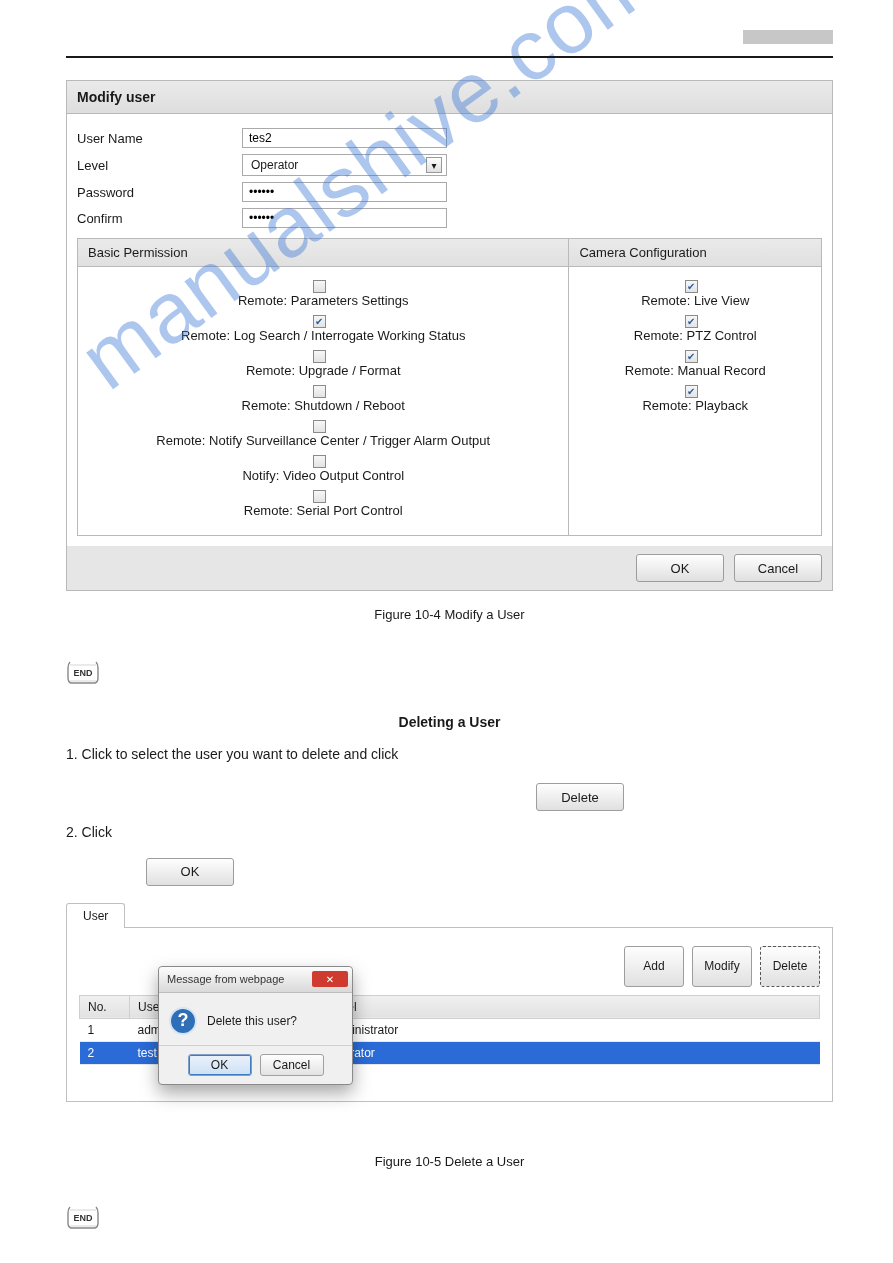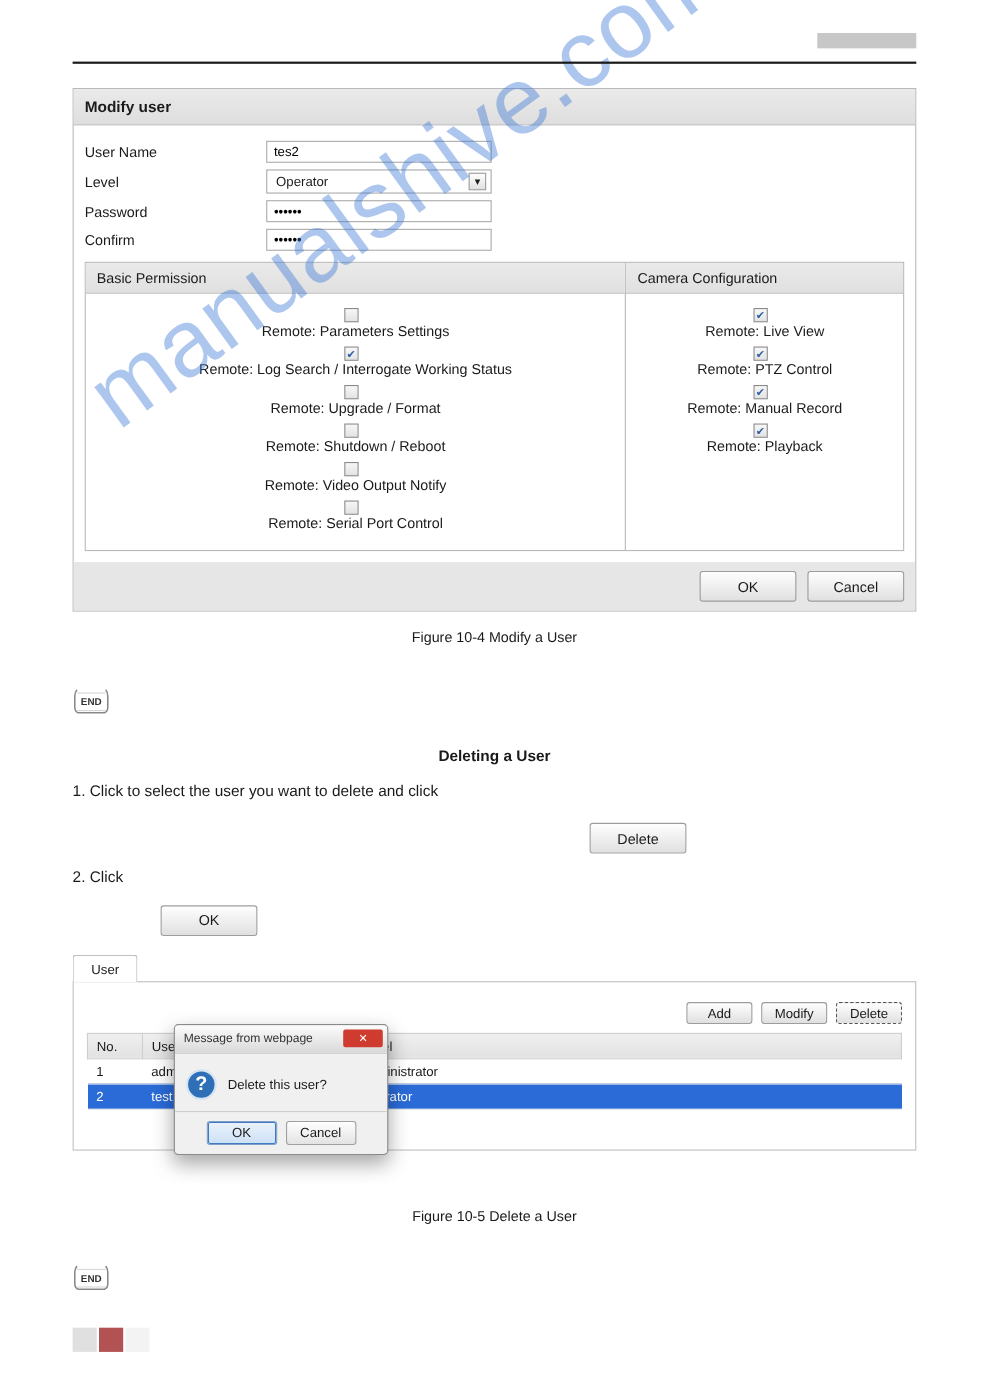--- a/index.html
+++ b/index.html
@@ -31,21 +31,21 @@
   .endico svg { display:block; }
   .p-text { font-size:14px; line-height:1.55; margin-top:26px; }
   
   .delete-btn-floating { margin:18px 0 4px 470px; width:84px; }
   .ok-btn-floating { margin:14px 0 16px 80px; width:84px; }
   
   .userfig { position:relative; margin-top:16px; }
   .user-tab { display:inline-block; background:#fff; border:1px solid #c0c0c0; border-bottom:none; border-radius:3px 3px 0 0; padding:5px 16px; font-size:12px; position:relative; top:1px; z-index:2; }
   .user-panel { border:1px solid #c0c0c0; padding:18px 12px 36px 12px; }
   .user-toolbar { display:flex; justify-content:flex-end; gap:8px; margin-bottom:8px; }
-  .user-toolbar .tbtn { min-width:60px; height:20px; font-size:12px; border:1px solid #9d9d9d; background:linear-gradient(#fefefe,#e0e0e0); border-radius:3px; display:flex; align-items:center; justify-content:center; cursor:pointer; }
+  .user-toolbar .tbtn { min-width:60px; height:41px; font-size:12px; border:1px solid #9d9d9d; background:linear-gradient(#fefefe,#e0e0e0); border-radius:3px; display:flex; align-items:center; justify-content:center; cursor:pointer; }
   .user-toolbar .tbtn.dashed { border:1px dashed #555; }
   .user-table { width:100%; font-size:12px; border-collapse:collapse; }
   .user-table thead th { text-align:left; background:linear-gradient(#f0f0f0,#e2e2e2); border:1px solid #cfcfcf; padding:4px 8px; font-weight:normal; }
   .user-table tbody td { padding:4px 8px; border-bottom:1px solid #e8e8e8; }
   .user-table tbody tr.selected td { background:#2a6bd8; color:#fff; }
   .user-table tbody tr.selected td:first-child { color:#fff; }
   
   .popup { position:absolute; top:64px; left:92px; width:195px; background:#f0f0f0; border:1px solid #8a8a8a; border-radius:4px; box-shadow:0 8px 18px rgba(0,0,0,.35); font-size:12px; z-index:5; }
   .popup-titlebar { height:26px; background:linear-gradient(#fcfcfc,#d9d9d9); border-bottom:1px solid #bdbdbd; border-radius:4px 4px 0 0; display:flex; align-items:center; justify-content:space-between; padding:0 4px 0 8px; font-size:11px; color:#333; }
   .popup-close { width:36px; height:16px; background:#cf3b2e; border-radius:2px; display:flex; align-items:center; justify-content:center; color:#fff; font-size:10px; cursor:pointer; }
@@ -117,21 +117,25 @@
               <div class="perm-item">
                 <span class="chk"></span>
                 <span>Remote: Upgrade / Format</span>
               </div>
               <div class="perm-item">
                 <span class="chk"></span>
                 <span>Remote: Shutdown / Reboot</span>
               </div>
               <div class="perm-item">
                 <span class="chk"></span>
-                <span>Remote: Video Output Notify</span>
+                <span>Remote: Notify Surveillance Center / Trigger Alarm Output</span>
+              </div>
+              <div class="perm-item">
+                <span class="chk"></span>
+                <span>Notify: Video Output Control</span>
               </div>
               <div class="perm-item">
                 <span class="chk"></span>
                 <span>Remote: Serial Port Control</span>
               </div>
             </div>
         </div>
         <div class="perm-col">
           <div class="perm-head">Camera Configuration</div>
           <div class="perm-list" id="camera-perm-list">

